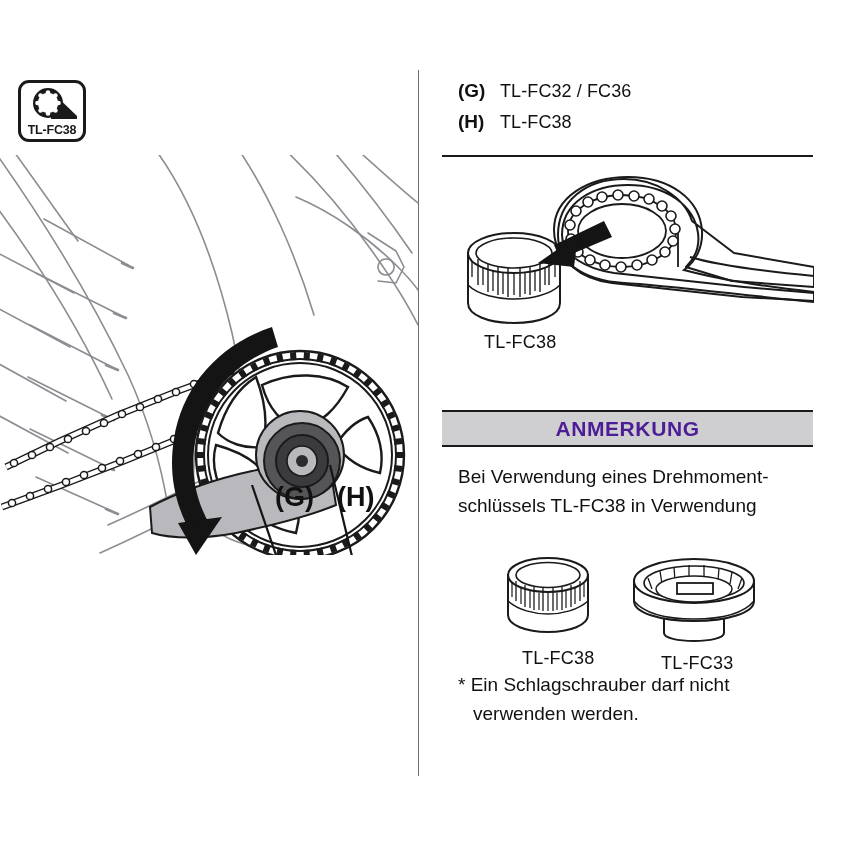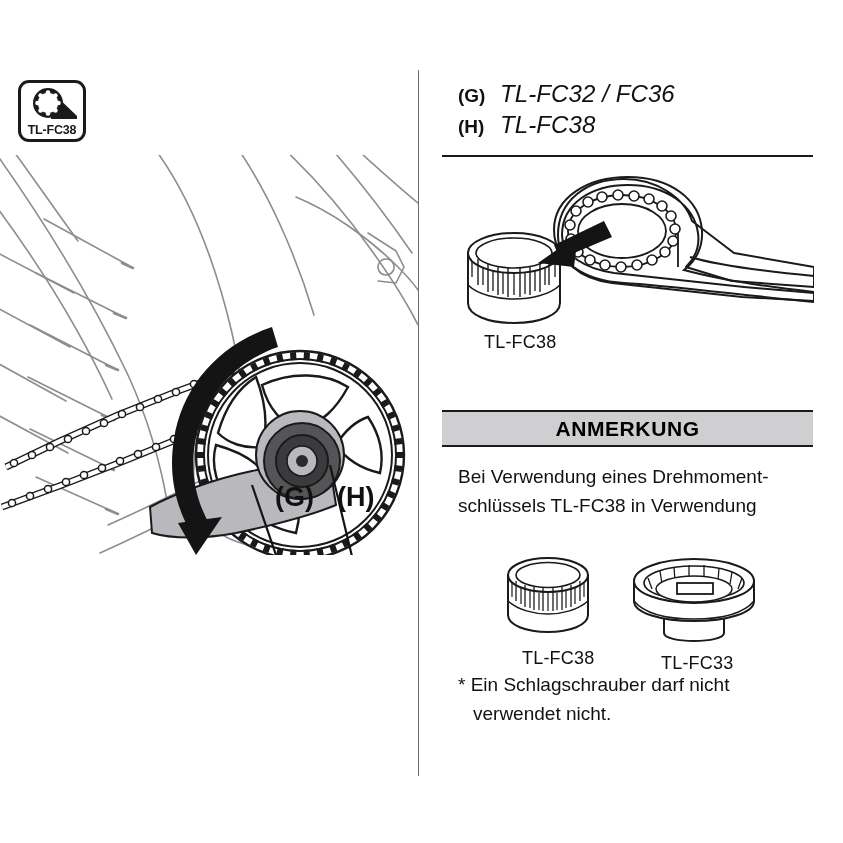--- a/index.html
+++ b/index.html
@@ -110,24 +110,23 @@
     height: 26px;
   }
   .legend-key {
     width: 42px;
     font-size: 19px;
     font-weight: bold;
     color: #111111;
     flex: 0 0 42px;
   }
   .legend-val {
-    font-size: 24px;
+    font-size: 18px;
     color: #111111;
     letter-spacing: 0.1px;
-    font-style: italic;
   }
   .h-rule {
     position: absolute;
     left: 0;
     top: 155px;
     width: 371px;
     height: 2px;
     background: #1a1a1a;
   }
 
@@ -162,21 +161,21 @@
     border-bottom: 2px solid #1a1a1a;
     box-sizing: border-box;
     display: flex;
     align-items: center;
     justify-content: center;
   }
   .note-bar-title {
     font-size: 21px;
     font-weight: bold;
     letter-spacing: 0.6px;
-    color: #000000;
+    color: #4c1d95;
   }
   .note-body {
     position: absolute;
     left: 16px;
     top: 462px;
     width: 356px;
     font-size: 19px;
     line-height: 29px;
     color: #111111;
   }
@@ -608,17 +607,17 @@
           <rect x="235" y="30" width="36" height="11" fill="#ffffff" stroke="#1a1a1a" stroke-width="1.8"></rect>
           <path d="M192 48 C 202 60, 224 66, 252 66 C 280 66, 302 60, 312 48" fill="none" stroke="#1a1a1a" stroke-width="1.5"></path>
         </g>
       </svg>
     </div>
     <div class="fig-caption cap-fc38-bottom">TL-FC38</div>
     <div class="fig-caption cap-fc33-bottom">TL-FC33</div>
 
     <div class="footnote">
       <div>* Ein Schlagschrauber darf nicht</div>
-      <div class="fn-indent">verwendet nicht.</div>
+      <div class="fn-indent">verwenden werden.</div>
     </div>
 
   </div>
 </div>
 
 </body></html>

